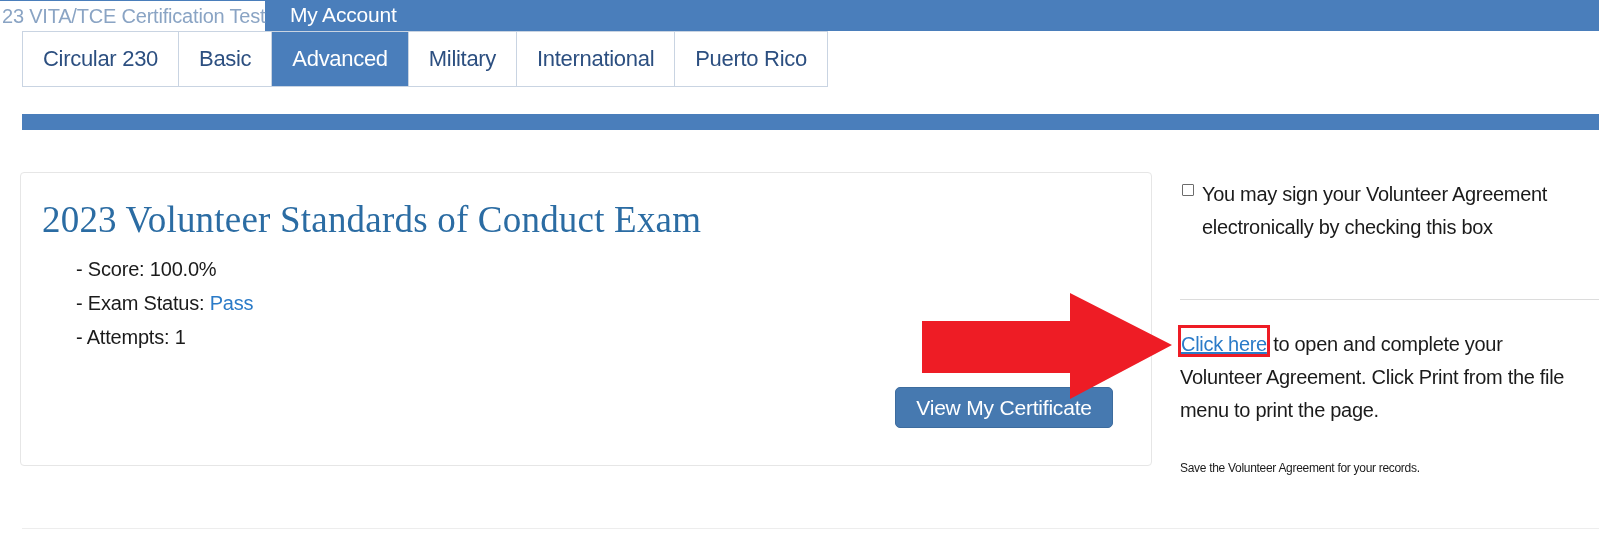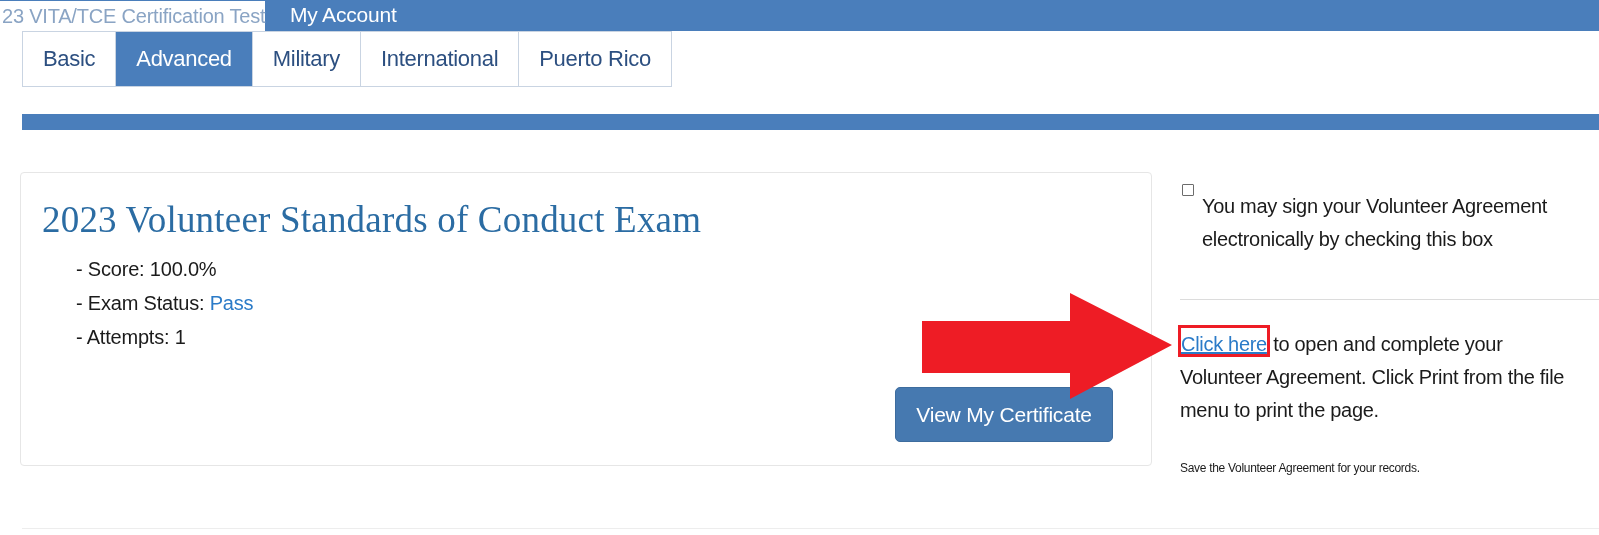--- a/index.html
+++ b/index.html
@@ -130,21 +130,21 @@
     margin-left: 24px;
   }
   #detail-score  { top: 258px; }
   #detail-status { top: 292px; }
   #detail-attempts { top: 326px; }
   .val-blue { color: #2b7bc8; }
 
   #view-cert-button {
     position: absolute;
     left: 895px; top: 387px;
-    width: 218px; height: 55px;
+    width: 218px; height: 41px;
     background: #4679b0;
     border: 1px solid #3d6c9e;
     border-radius: 5px;
     color: #ffffff;
     font-size: 21px;
     display: flex;
     align-items: center;
     justify-content: center;
     box-sizing: border-box;
     letter-spacing: -0.2px;
@@ -180,21 +180,20 @@
     border-radius: 1px;
     cursor: pointer;
   }
   #consent-text {
     display: block;
     margin-left: 22px;
     font-size: 20px;
     line-height: 33px;
     color: #1b1b1b;
     letter-spacing: -0.3px;
-    margin-top: 12px;
   }
   #sidebar-divider {
     position: absolute;
     left: 1180px; top: 299px;
     width: 419px; height: 1px;
     background: #dcdcdc;
   }
   #click-here-block {
     position: absolute;
     left: 1180px; top: 328px;
@@ -236,20 +235,21 @@
 </style>
 </head>
 <body>
 
 <div id="top-bar"></div>
 <div id="site-title">23 VITA/TCE Certification Test</div>
 <div id="my-account-tab">My Account</div>
 
 <div id="tab-strip"></div>
 <div id="tabs">
+  <div class="tab">Circular 230</div>
   <div class="tab">Basic</div>
   <div class="tab active">Advanced</div>
   <div class="tab">Military</div>
   <div class="tab">International</div>
   <div class="tab">Puerto Rico</div>
 </div>
 <div id="tab-underline"></div>
 
 <div id="content-area"></div>
 

